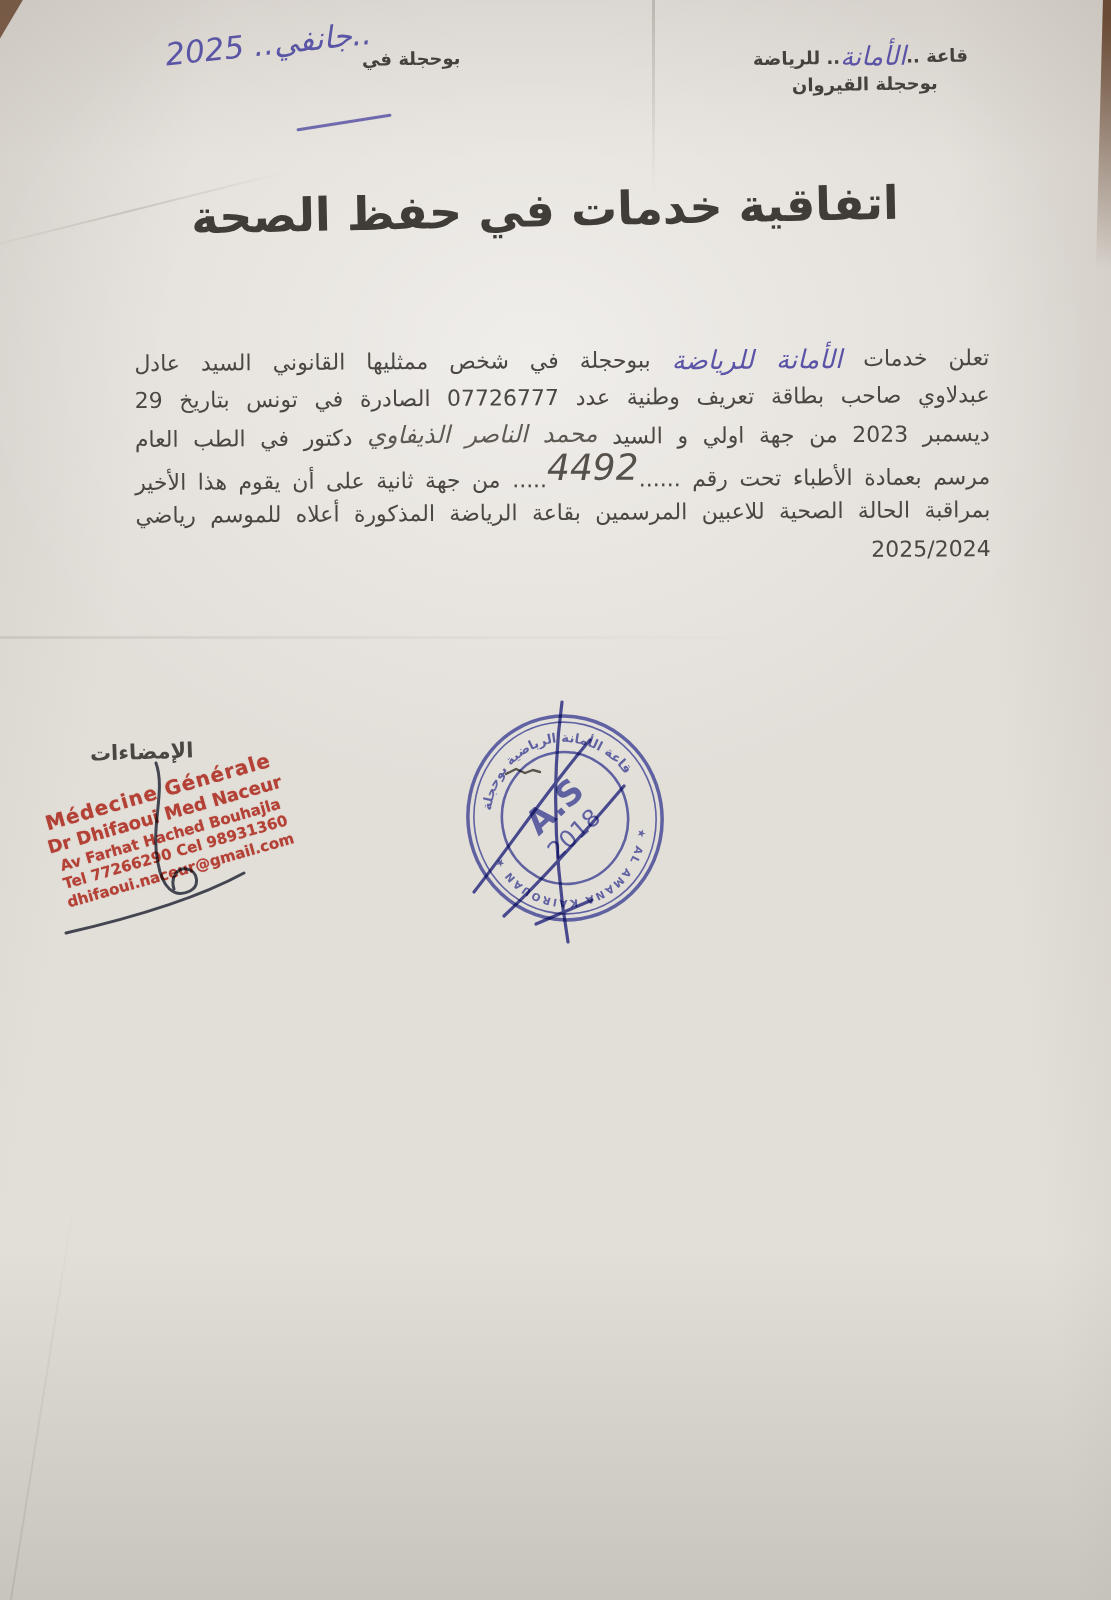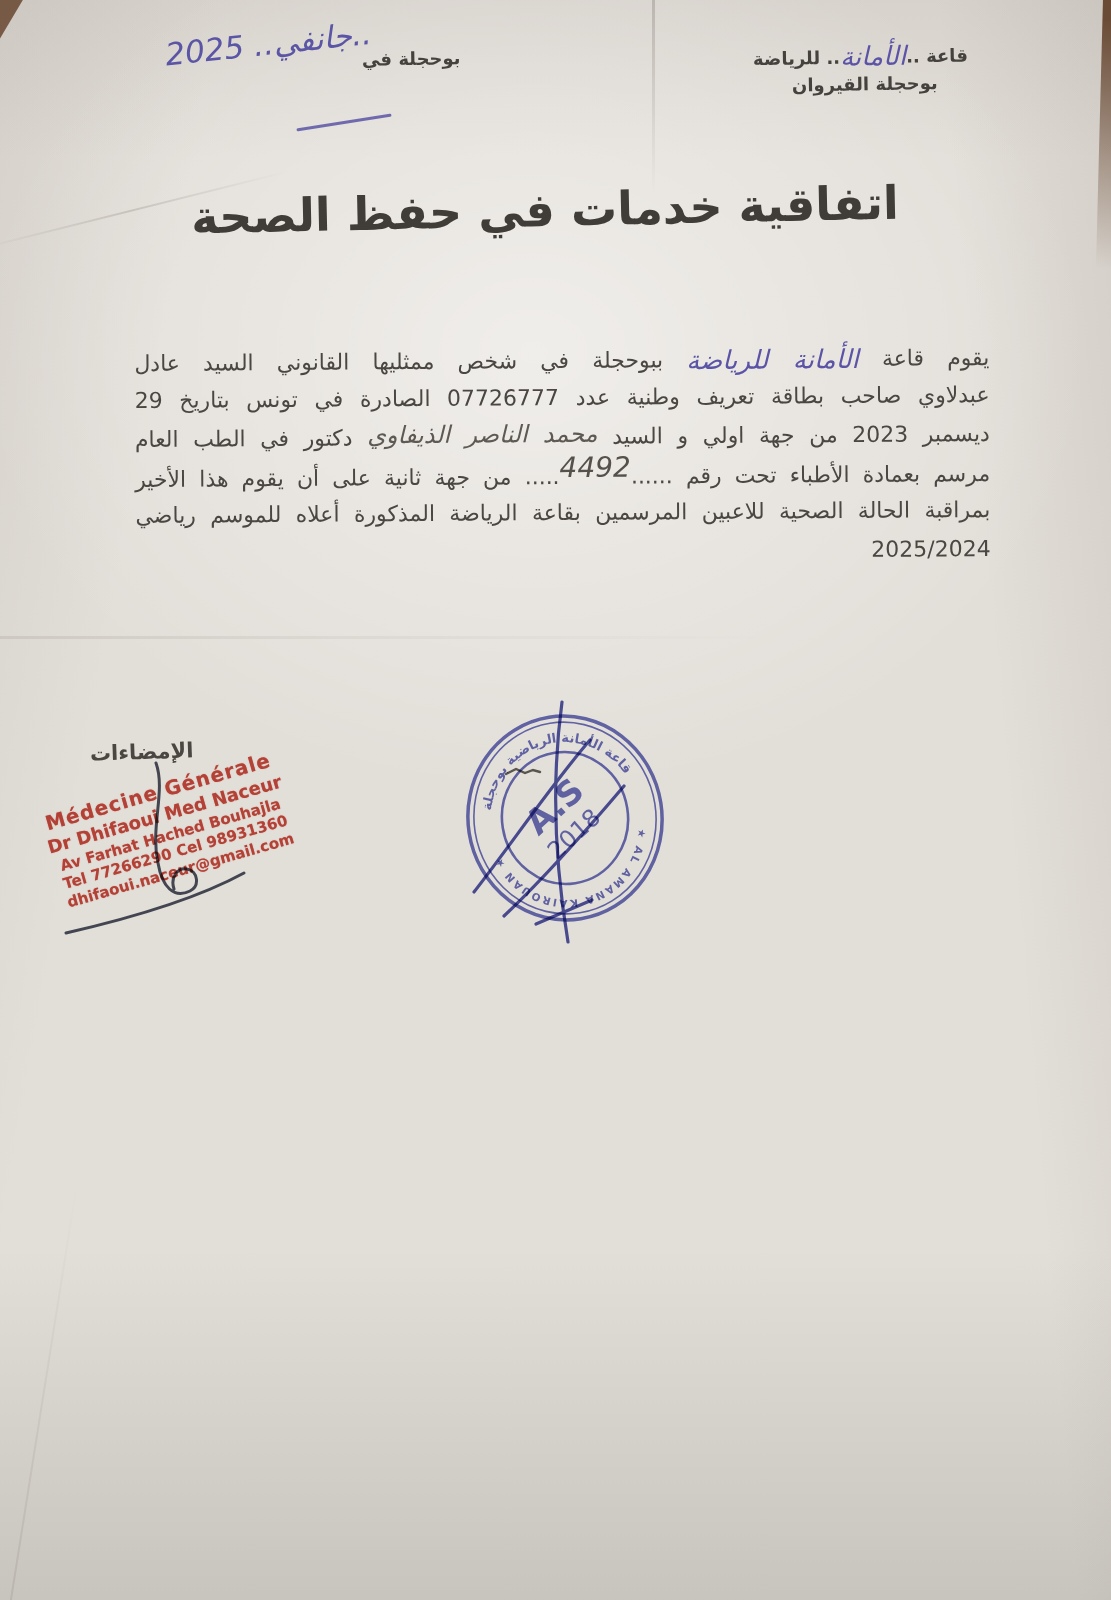--- a/index.html
+++ b/index.html
@@ -77,21 +77,21 @@
   .bline{
     direction:rtl;text-align:justify;text-align-last:justify;
     height:38.5px;line-height:34px;white-space:nowrap;
   }
   .bline.last{text-align-last:right;}
   .hw-dark{
     color:#5e5952;font-style:italic;font-weight:normal;
     font-size:24px;letter-spacing:1px;position:relative;top:-2px;
   }
   .hw-num{
-    color:#55504a;font-style:italic;font-size:28px;
+    color:#55504a;font-style:italic;font-size:36px;
     position:relative;top:-7px;letter-spacing:3px;
   }
   .sig-label{
     position:absolute;left:90px;top:740px;font-size:21px;font-weight:bold;
     color:#4a4641;transform:rotate(-2deg);
   }
 
   
   .red-stamp{
     position:absolute;left:8px;top:778px;width:322px;text-align:center;
@@ -131,21 +131,21 @@
   <div class="hdr-left-underline"></div>
 
   <div class="hdr-right ar">
     <div class="l1"><span>قاعة ..</span><span class="hw-blue">الأمانة</span><span>.. للرياضة</span></div>
     <div class="l2">بوحجلة القيروان</div>
   </div>
 
   <div class="title ar">اتفاقية خدمات في حفظ الصحة</div>
 
   <div class="bodytext">
-    <div class="bline"><span>يقوم قاعة </span><span class="hw-blue">الأمانة للرياضة</span><span> ببوحجلة في شخص ممثليها القانوني السيد عادل</span></div>
+    <div class="bline"><span>تعلن خدمات </span><span class="hw-blue">الأمانة للرياضة</span><span> ببوحجلة في شخص ممثليها القانوني السيد عادل</span></div>
     <div class="bline">عبدلاوي صاحب بطاقة تعريف وطنية عدد 07726777 الصادرة في تونس بتاريخ 29</div>
     <div class="bline"><span>ديسمبر 2023 من جهة اولي و السيد </span><span class="hw-dark">محمد الناصر الذيفاوي</span><span> دكتور في الطب العام</span></div>
     <div class="bline"><span>مرسم بعمادة الأطباء تحت رقم ......</span><span class="hw-num">4492</span><span>..... من جهة ثانية على أن يقوم هذا الأخير</span></div>
     <div class="bline">بمراقبة الحالة الصحية للاعبين المرسمين بقاعة الرياضة المذكورة أعلاه للموسم رياضي</div>
     <div class="bline last">2025/2024</div>
   </div>
 
   <div class="sig-label ar">الإمضاءات</div>
 
   <div class="red-stamp">

